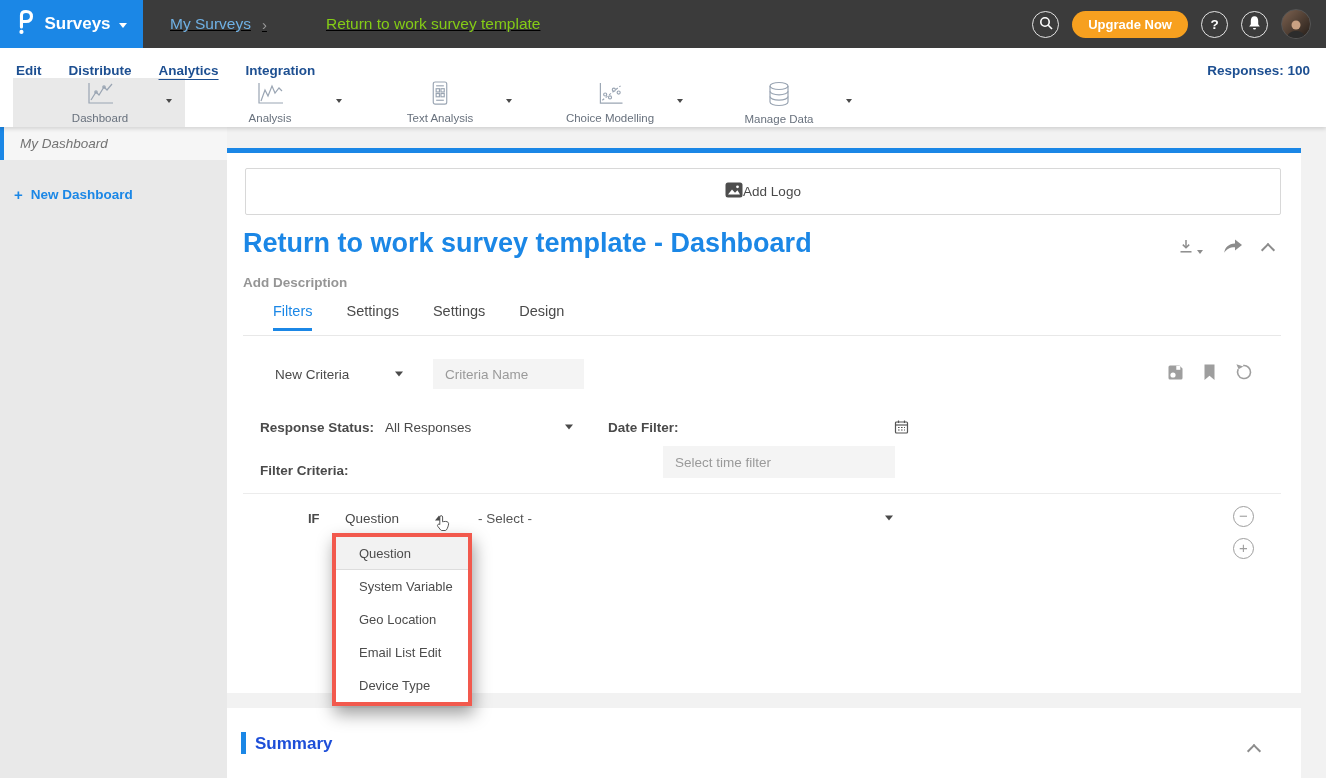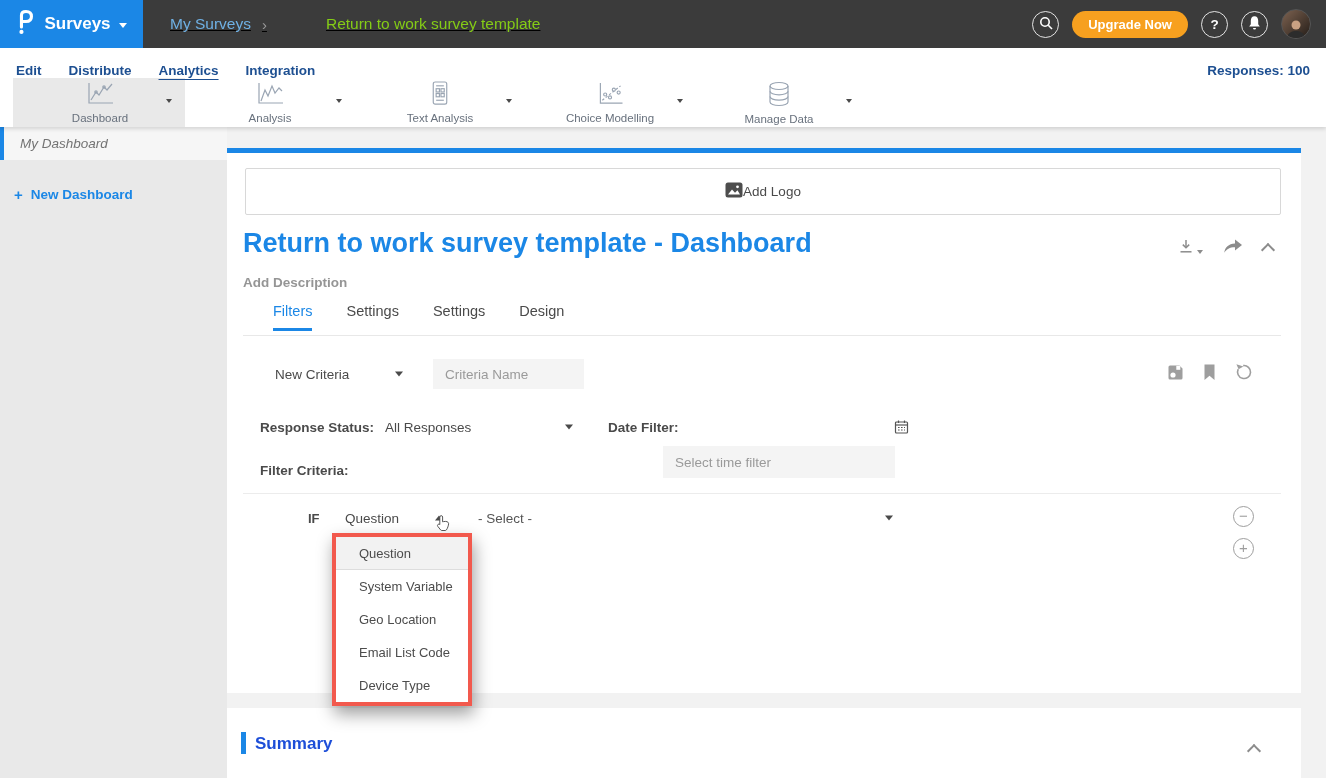--- a/index.html
+++ b/index.html
@@ -335,21 +335,21 @@
       <span class="caret abs" style="left:658px;"></span>
     </div>
     <span class="circ-btn circ-minus">−</span>
     <span class="circ-btn circ-plus">+</span>
   </section>
 
   <div class="dd-menu">
     <div class="dd-item first">Question</div>
     <div class="dd-item">System Variable</div>
     <div class="dd-item">Geo Location</div>
-    <div class="dd-item">Email List Code</div>
+    <div class="dd-item">Email List Edit</div>
     <div class="dd-item">Device Type</div>
   </div>
 
   <span class="cursor-hand">
     <svg width="15" height="19" viewBox="0 0 15 19">
       <path d="M5.2 1.6 C6 1.6 6.6 2.2 6.6 3 V7.8 L7.5 7.6 C10.2 7 12.6 7.8 12.6 9.6 C12.6 10.5 12.3 11.8 11.9 12.9 C11.5 14.1 10.9 15.2 10.4 15.9 C10.1 16.3 9.6 16.5 9.1 16.5 H5.9 C5.4 16.5 4.9 16.3 4.6 15.9 L1.8 12.4 C1.3 11.8 1.4 10.9 2 10.4 C2.5 10 3.2 10 3.7 10.4 L3.8 10.5 V3 C3.8 2.2 4.4 1.6 5.2 1.6 Z" fill="#fff" stroke="#444" stroke-width="0.9"></path>
     </svg>
   </span>
 
   <section class="summary">

